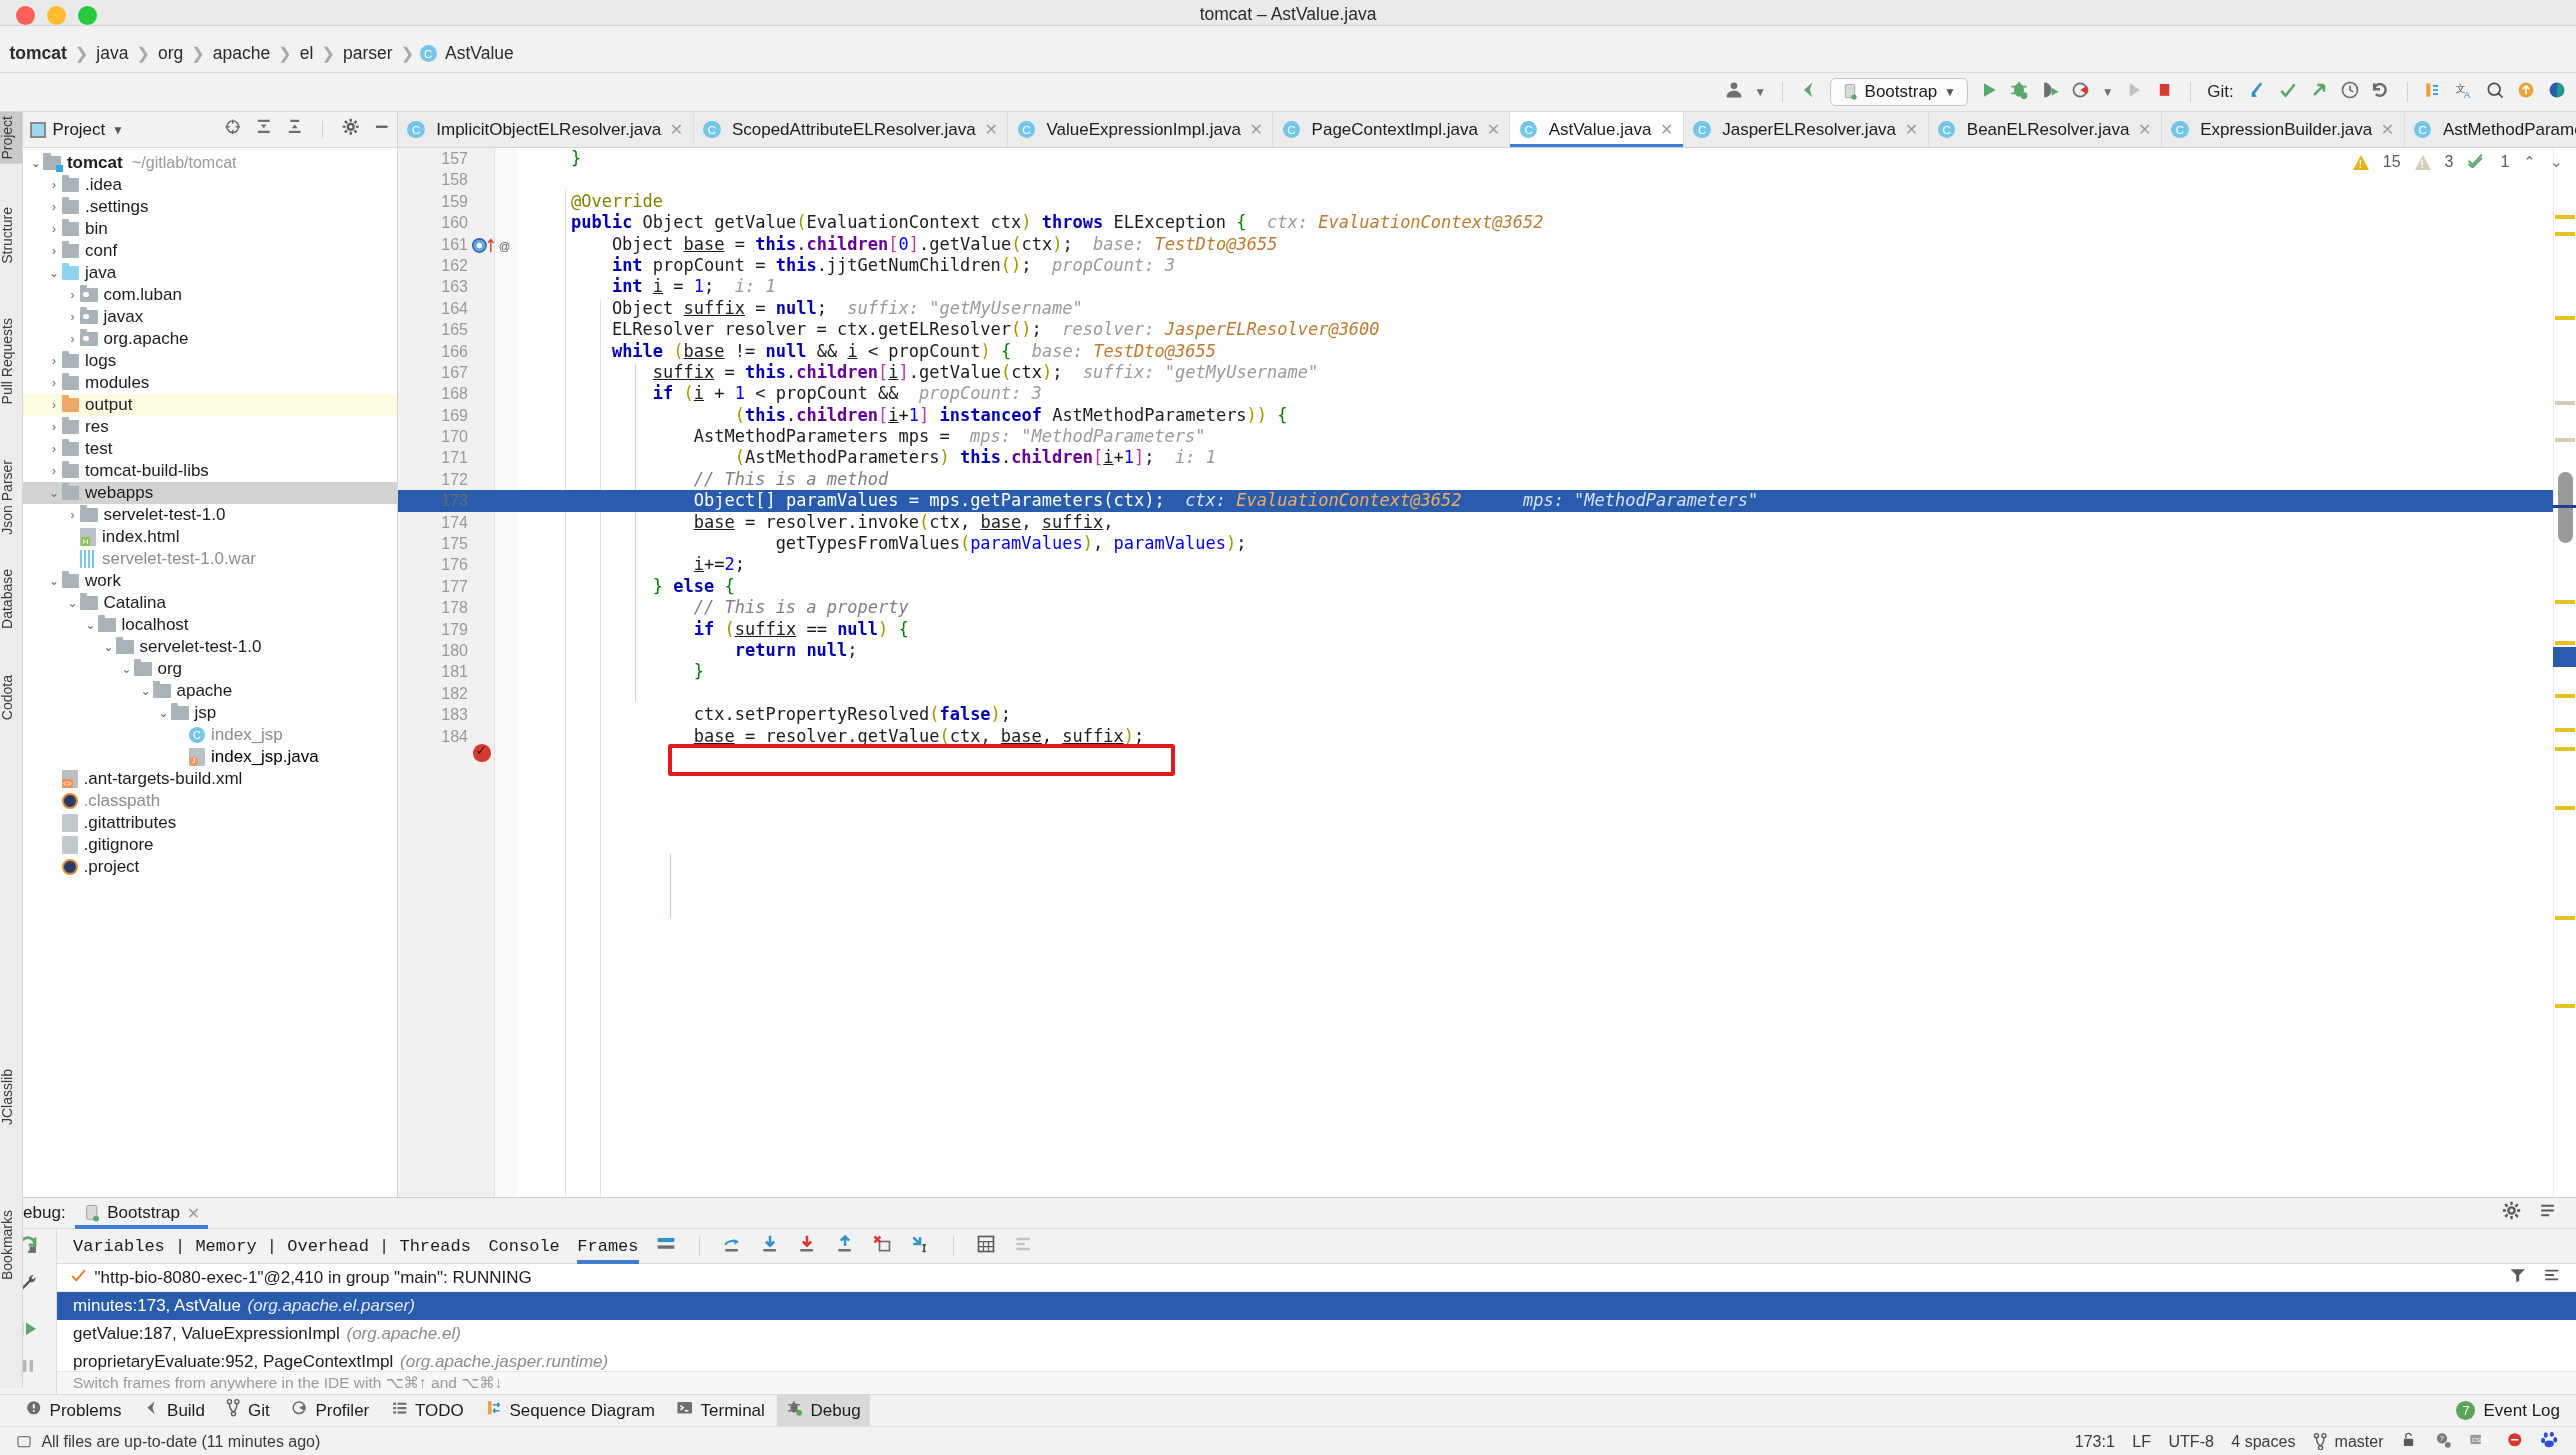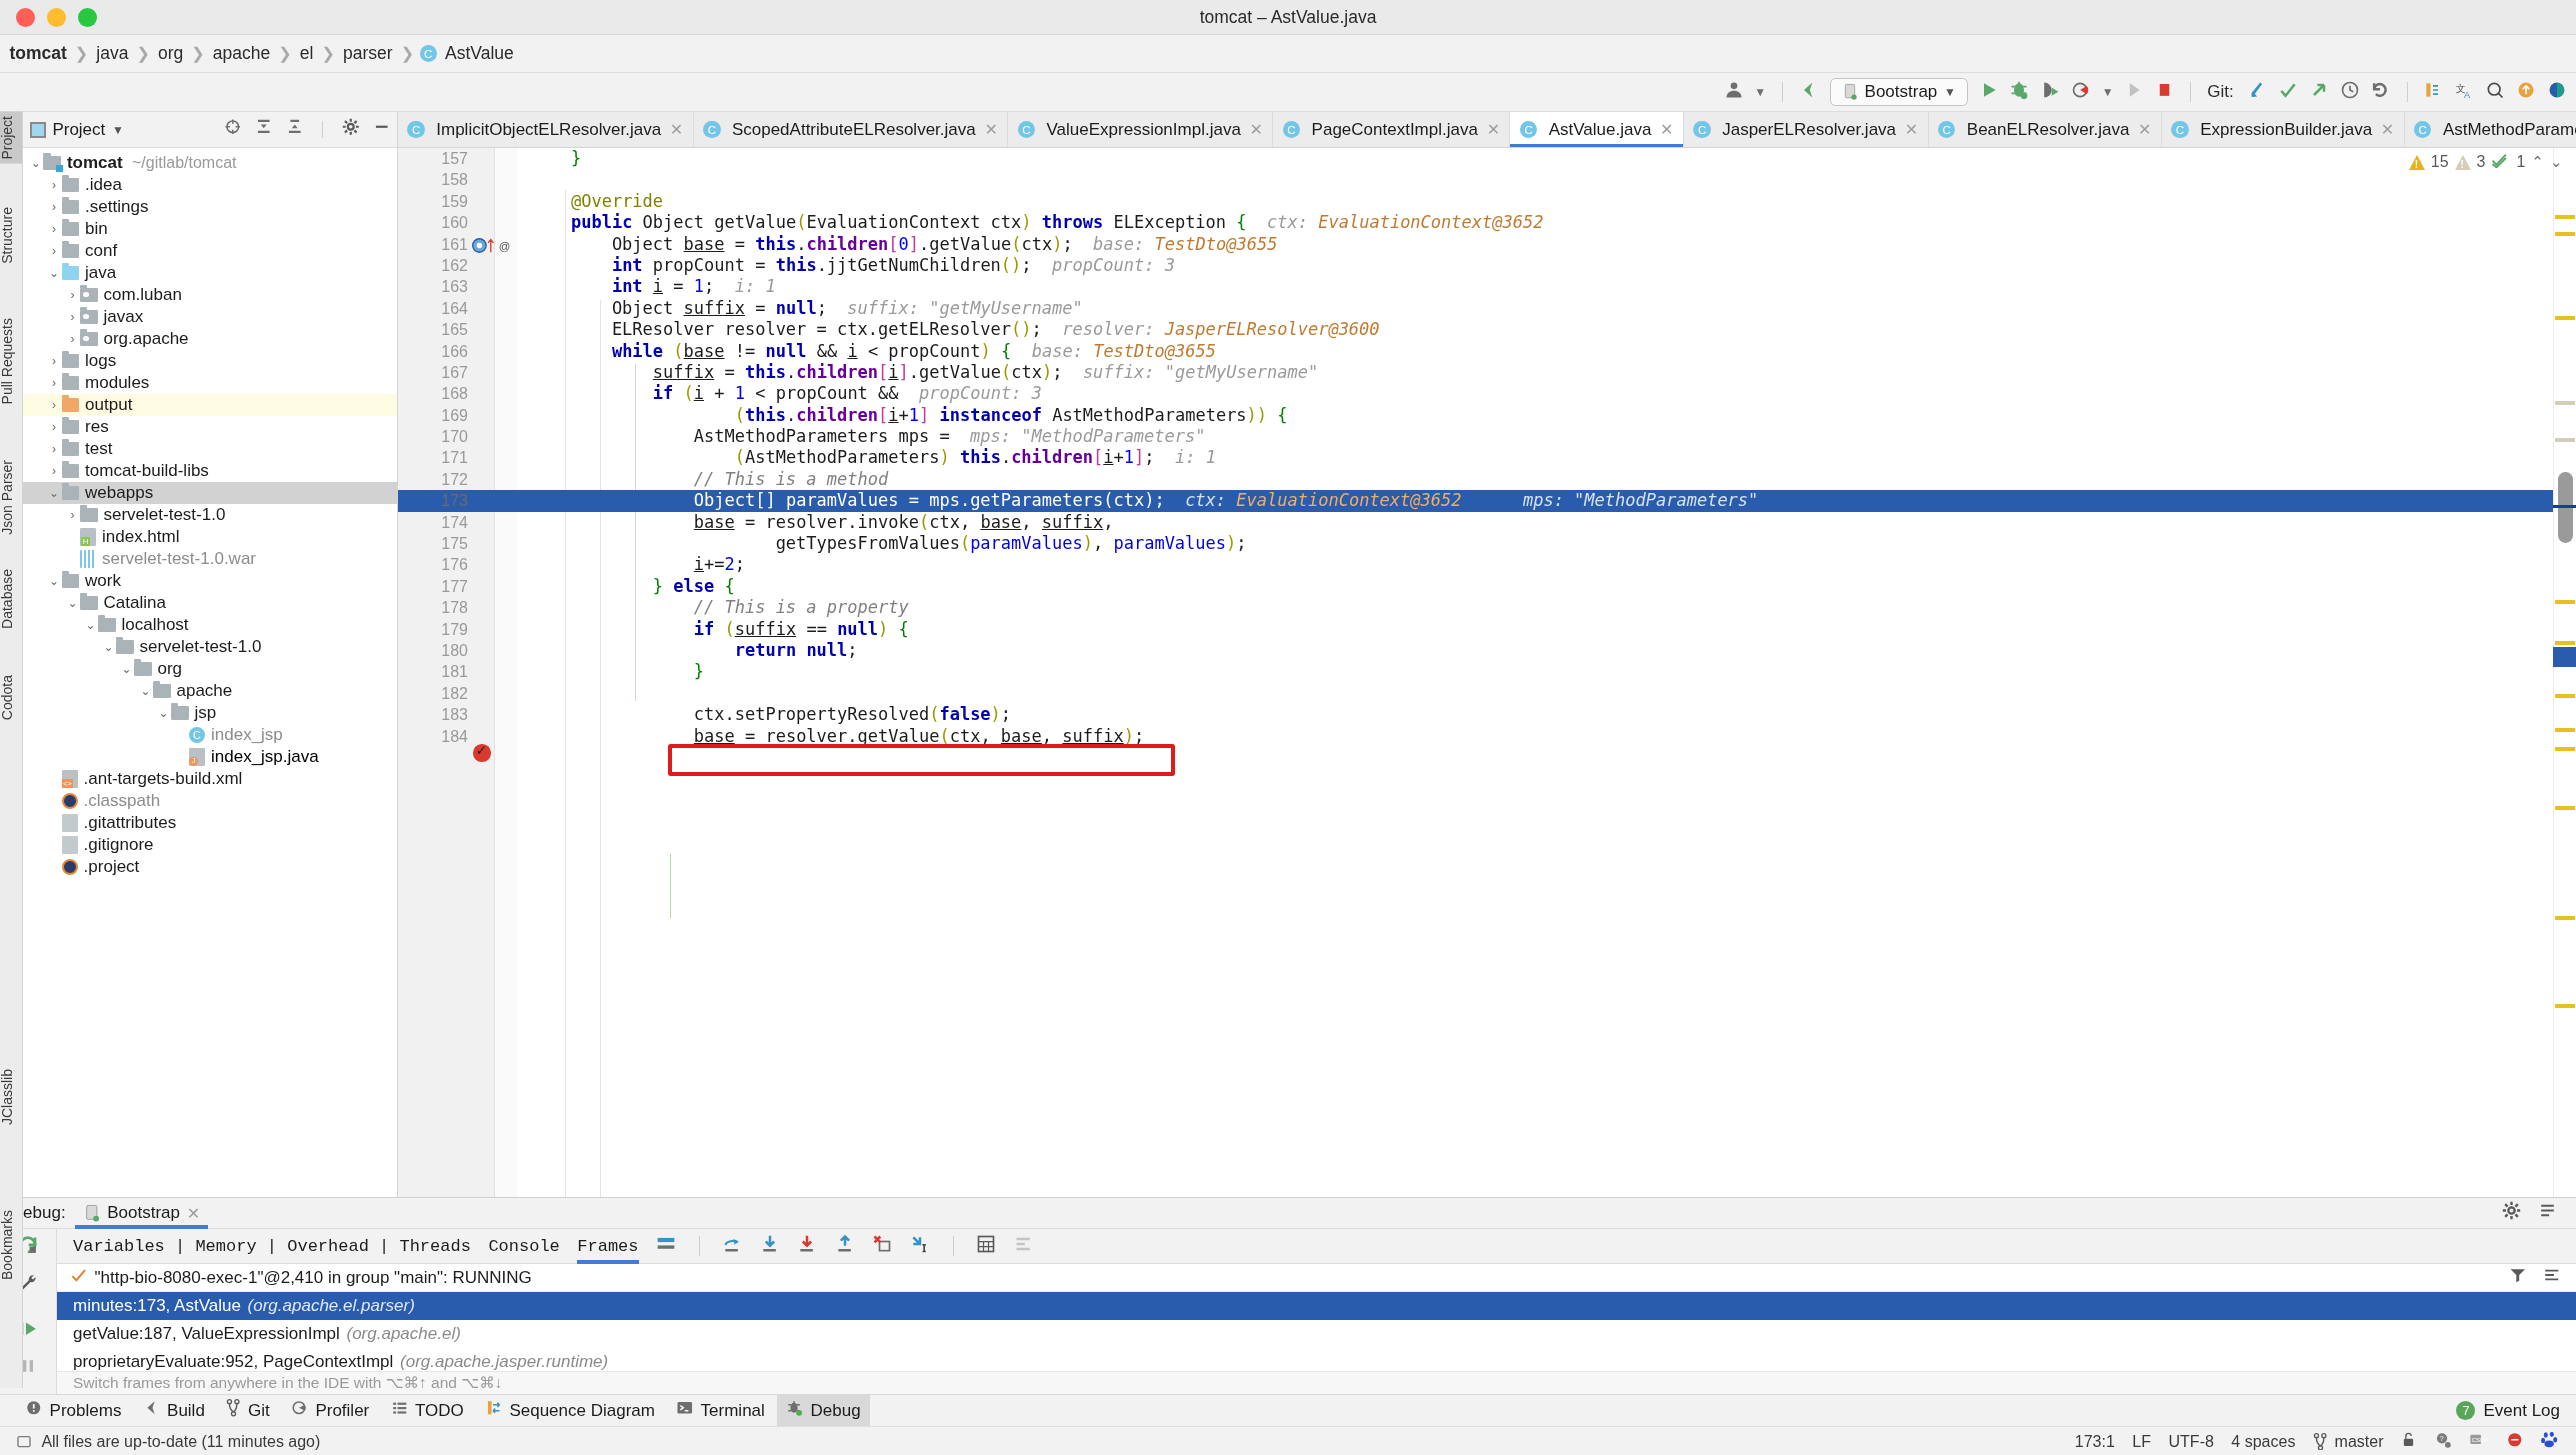--- a/index.html
+++ b/index.html
@@ -5,23 +5,23 @@
   * { box-sizing: border-box; margin: 0; padding: 0; }
   html, body {
     width: 2576px; height: 1456px;
     font-family: "Liberation Sans", sans-serif;
     background: #f2f2f2; overflow: hidden;
   }
   body { position: relative; font-size: 17.5px; color: #1c1c1c; }
 
   
   .titlebar {
-    position: absolute; left: 0; top: 0; width: 2576px; height: 35px;
+    position: absolute; left: 0; top: 0; width: 2576px; height: 26px;
     background: #eaeaea; border-bottom: 0.7px solid #d4d4d4;
-    display: flex; align-items: center;
+    display: flex; align-items: flex-end;
   }
   .traffic { display: flex; gap: 12px; margin-left: 16px; }
   .tl { width: 19px; height: 19px; border-radius: 50%; }
   .tl.r { background: #ff5f57; } .tl.y { background: #febc2e; } .tl.g { background: #28c840; }
   .win-title {
     position: absolute; left: 0; right: 0; text-align: center;
     font-size: 17.5px; color: #2a2a2a;
   }
 
   
@@ -214,21 +214,21 @@
     position: absolute; width: 17.5px; height: 17.5px; border-radius: 50%;
     background: #d9392f;
   }
   .bp-icon::after {
     content: "✓"; position: absolute; left: 2.7px; top: -2px; color: #1d1d1d; font-size: 13.5px;
   }
 
   
   .inspect {
     position: absolute; right: 13.5px; top: 4px; display: flex; align-items: center;
-    gap: 6px; font-size: 16px; color: #5a5a5a; z-index: 6;
+    gap: 14px; font-size: 16px; color: #5a5a5a; z-index: 6;
   }
   .tri { width: 0; height: 0; border-left: 8.8px solid transparent;
     border-right: 8.8px solid transparent; border-bottom: 15px solid #e8b21a; position: relative; }
   .tri.weak { border-bottom-color: #d6cdb8; }
   .tri::after { content: "!"; position: absolute; left: -2px; top: 4px; color: #fff; font-size: 10px; font-weight: bold; }
 
   
   .markers {
     position: absolute; right: 0; top: 0; width: 23px; bottom: 0; background: #fff;
     border-left: 0.7px solid #ececec;

